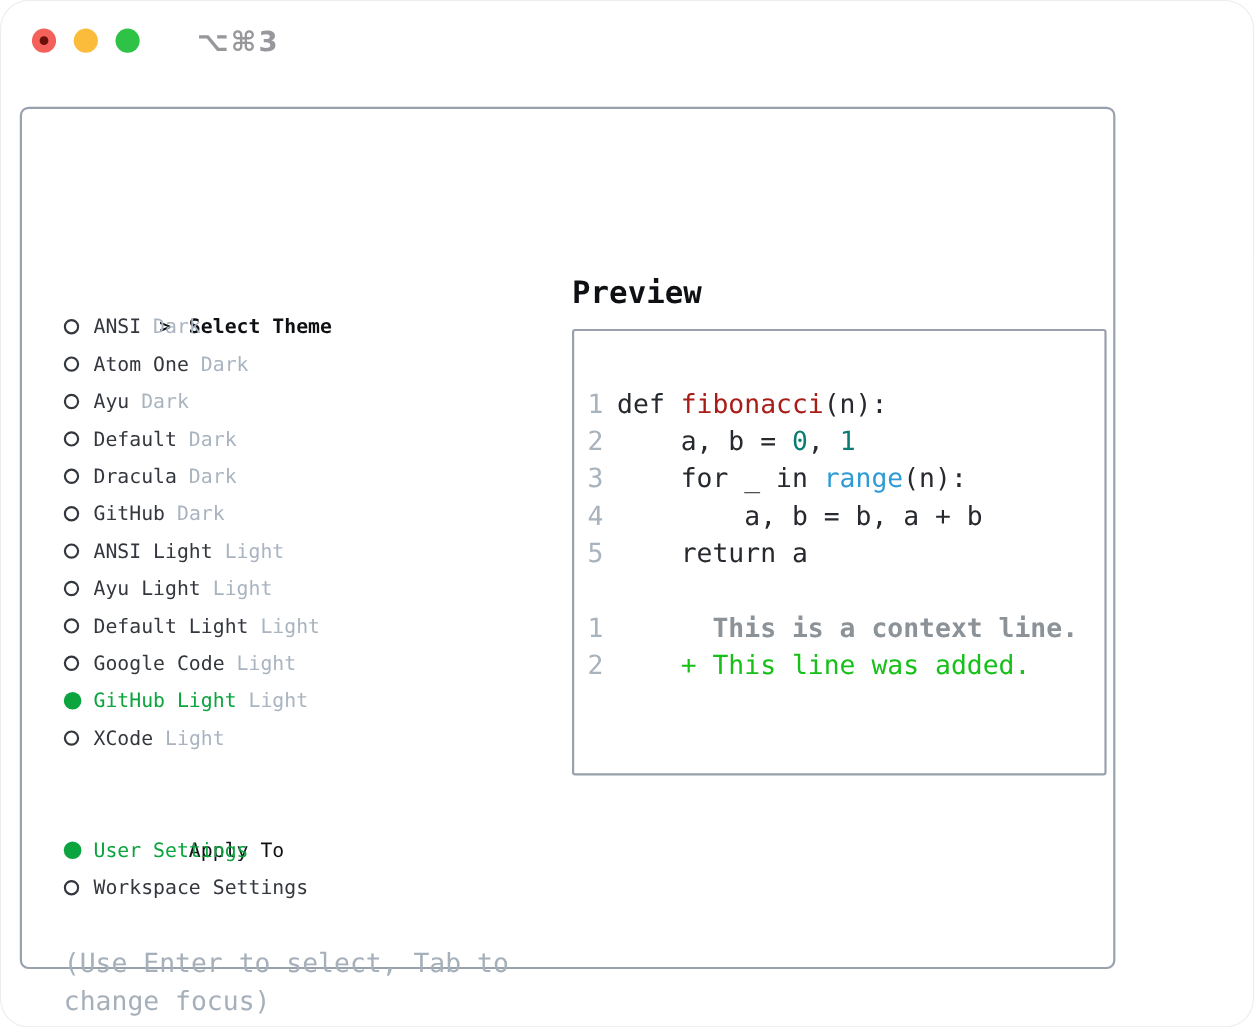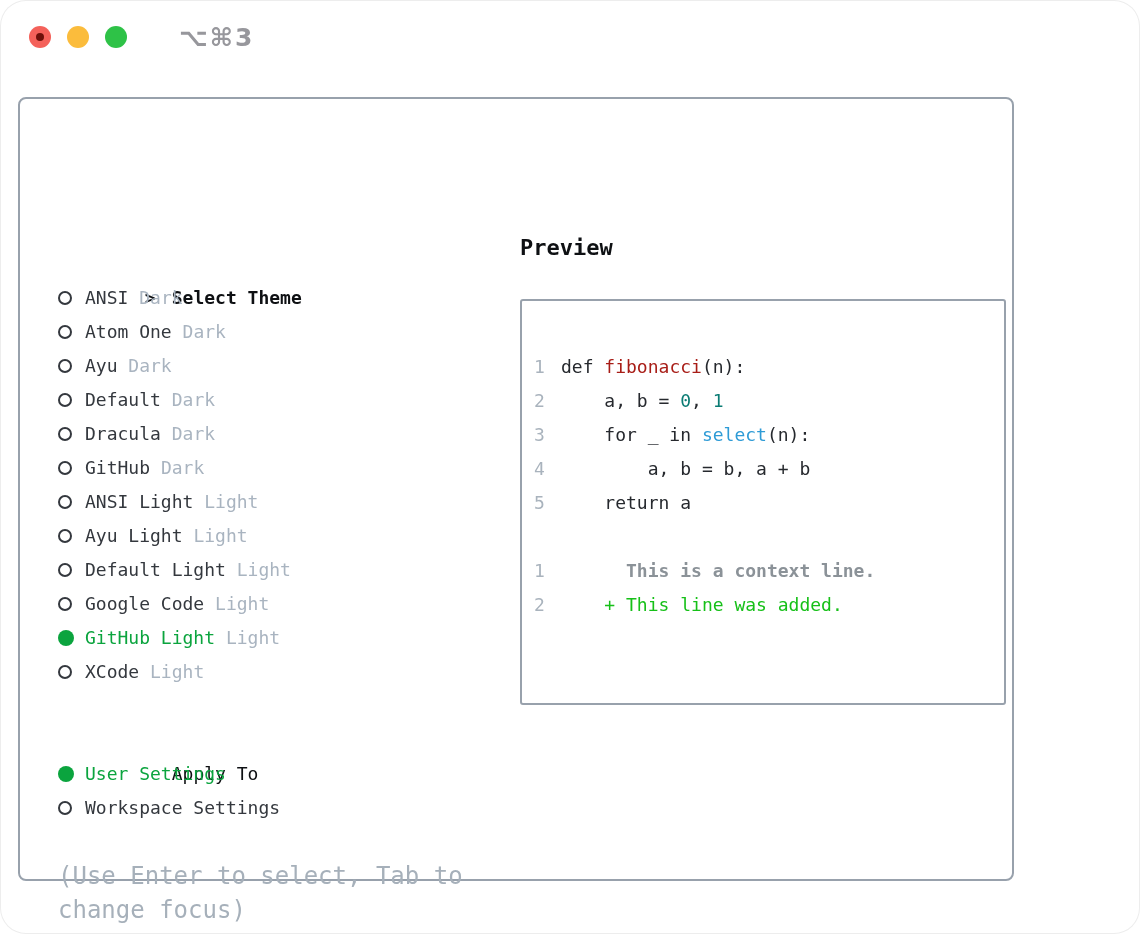--- a/index.html
+++ b/index.html
@@ -33,26 +33,26 @@
   .bullet { display:inline-block; width:27px; }
   .bullet i { display:inline-block; width:14px; height:14px; border-radius:50%;
               border:2px solid var(--text_dark); transform:translateY(1px); }
   .selected .bullet i { width:16px; height:16px; border:none; background:var(--accent_green); transform:translateY(2px); }
   .selected .name { color:var(--accent_green); }
   .tag { color:var(--muted_gray); }
   .blank { height:34px; }
   .hint { width:430px; font-size:24px; line-height:34px; color:var(--hint_gray); }
 
   
-  .preview-title { position:absolute; left:500px; top:132px; height:34px; line-height:34px;
-                   font-size:22px; font-weight:700; color:var(--text_black); }
+  .preview-title { position:absolute; left:500px; top:150px; height:34px; line-height:34px;
+                   font-size:28px; font-weight:700; color:var(--text_black); }
   .preview-box { position:absolute; left:500px; top:200px; width:486px; height:406px;
                  border:2px solid var(--panel_border); border-radius:3px; background:#fff;
                  padding:49px 0 0 12px; overflow:hidden; }
-  .cl { height:34px; line-height:34px; font-size:18px; white-space:pre; }
+  .cl { height:34px; line-height:34px; font-size:24px; white-space:pre; }
   .ln { display:inline-block; width:27px; color:var(--line_number_gray); }
   .seg-fg      { color:var(--code_fg); }
   .seg-func    { color:var(--func_red); }
   .seg-num     { color:var(--number_teal); }
   .seg-builtin { color:var(--builtin_blue); }
   .seg-ctx     { color:var(--context_gray);font-weight:bold; }
   .seg-del     { color:var(--diff_del_red); }
   .seg-add     { color:var(--diff_add_green); }
 </style>
 </head>
@@ -106,21 +106,21 @@
 
       <div class="hint">(Use Enter to select, Tab to change focus)</div>
     </div>
 
     <div class="preview-title">Preview</div>
 
     <div class="preview-box">
       <div id="code-lines">
           <div class="cl"><span class="ln">1</span><span class="seg-fg">def </span><span class="seg-func">fibonacci</span><span class="seg-fg">(n):</span></div>
           <div class="cl"><span class="ln">2</span><span class="seg-fg">    a, b = </span><span class="seg-num">0</span><span class="seg-fg">, </span><span class="seg-num">1</span></div>
-          <div class="cl"><span class="ln">3</span><span class="seg-fg">    for _ in </span><span class="seg-builtin">select</span><span class="seg-fg">(n):</span></div>
+          <div class="cl"><span class="ln">3</span><span class="seg-fg">    for _ in </span><span class="seg-builtin">range</span><span class="seg-fg">(n):</span></div>
           <div class="cl"><span class="ln">4</span><span class="seg-fg">        a, b = b, a + b</span></div>
           <div class="cl"><span class="ln">5</span><span class="seg-fg">    return a</span></div>
           <div class="cl"><span class="ln"></span></div>
           <div class="cl"><span class="ln">1</span><span class="seg-ctx">      This is a context line.</span></div>
           <div class="cl"><span class="ln">2</span><span class="seg-add">    + This line was added.</span></div>
         </div>
     </div>
 
   </div>
 </div>

